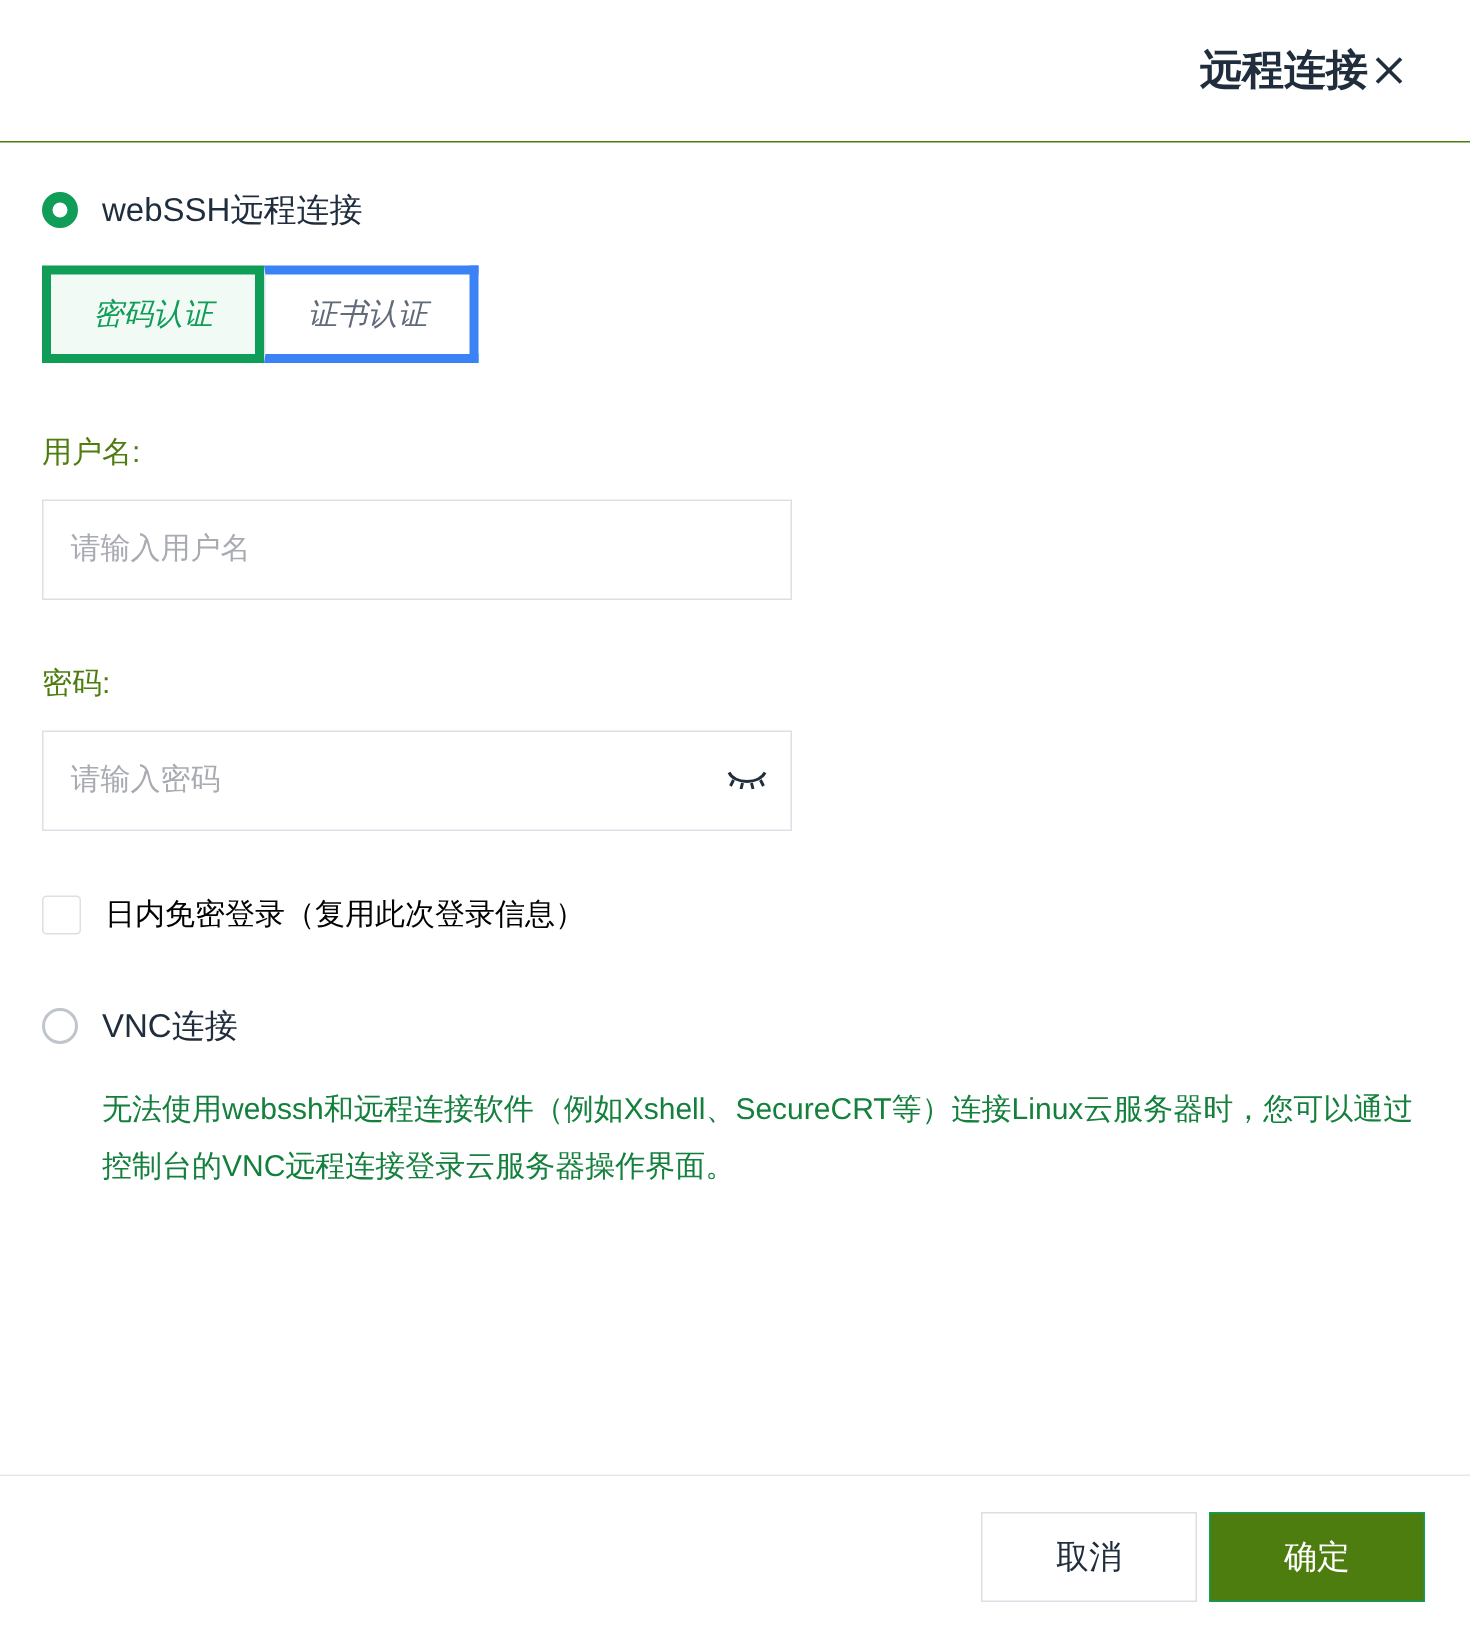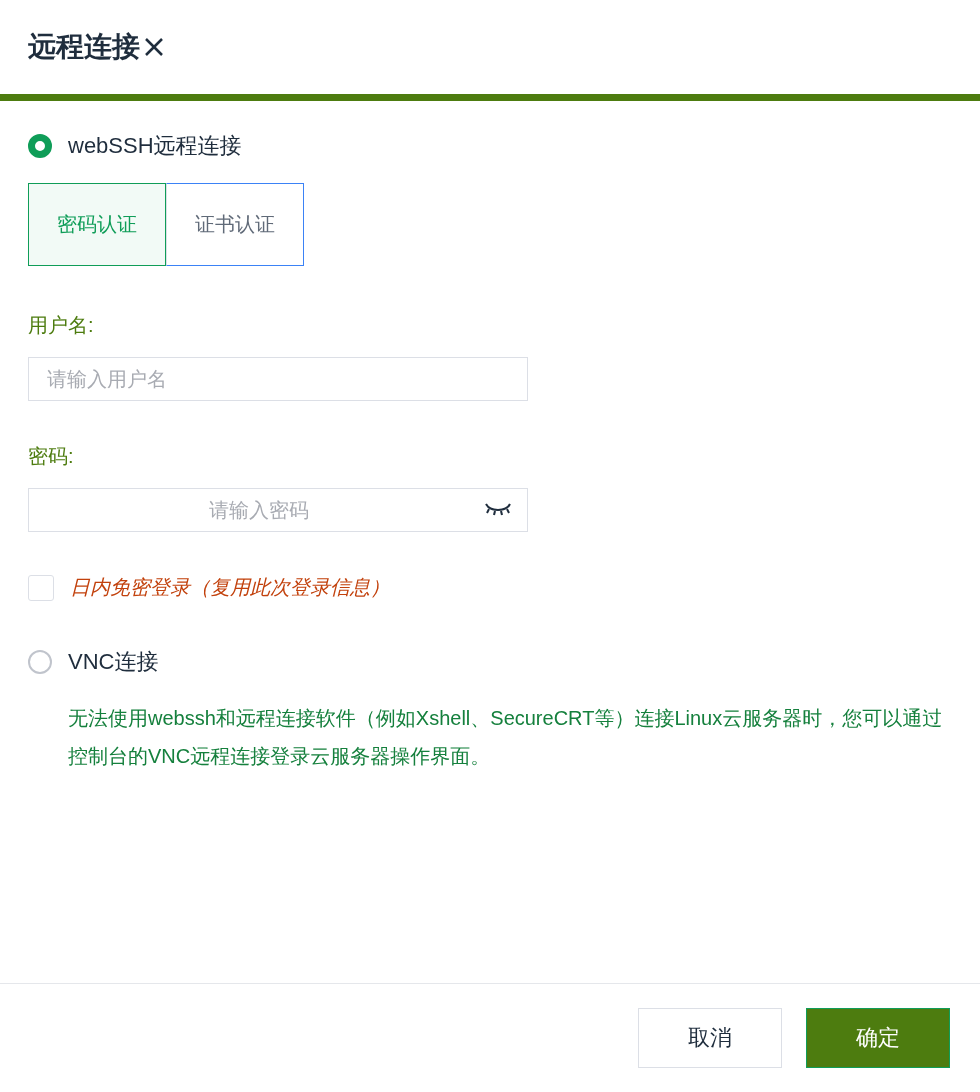--- a/index.html
+++ b/index.html
@@ -6,23 +6,23 @@
 body {
   font-family: -apple-system, BlinkMacSystemFont, "Segoe UI", "PingFang SC", "Microsoft YaHei", sans-serif;
   background: #fff;
   width: 980px;
   height: 1092px;
   color: #1f2d3d;
 }
 .dialog-header {
   display: flex;
   align-items: center;
-  justify-content: flex-start;
+  justify-content: flex-end;
   padding: 28px 40px 28px 28px;
-  border-bottom: 7px solid #4d7c0f;
+  border-bottom: 1px solid #4d7c0f;
 }
 .dialog-title {
   font-size: 28px;
   font-weight: 600;
   color: #1f2d3d;
 }
 .close-btn {
   cursor: pointer;
   width: 28px;
   height: 28px;
@@ -63,26 +63,27 @@
   font-size: 20px;
   color: #606a78;
   line-height: 1.9;
   margin-bottom: 34px;
 }
 .tabs {
   display: flex;
   margin-bottom: 46px;
 }
 .tab {
-  padding: 27px 28px;
-  font-size: 20px;
-  border: 1px solid #3b82f6;
+  padding: 13px 28px;
+  font-size: 20px;
+  border: 6px solid #3b82f6;
   cursor: pointer;
   background: #fff;
   color: #606a78;
+  font-style: italic;
 }
 .tab.active {
   color: #0f9d58;
   border-color: #0f9d58;
   background: #f2faf6;
 }
 .tab:not(:first-child) { border-left: none; }
 .tab.active + .tab { border-left: 1px solid #dcdfe6; }
 .form-group { margin-bottom: 42px; }
 .form-label {
@@ -90,30 +91,30 @@
   color: #4d7c0f;
   margin-bottom: 18px;
   display: block;
 }
 .input-wrap {
   position: relative;
   width: 500px;
 }
 .text-input {
   width: 100%;
-  height: 44px;
+  height: 67px;
   border: 1px solid #dcdfe6;
   padding: 0 18px;
   font-size: 20px;
   color: #1f2d3d;
   outline: none;
   background: #fff;
 }
 .text-input::placeholder { color: #a8abb2; }
-.pw-input { padding-right: 56px; text-align: center; }
+.pw-input { padding-right: 56px; }
 .eye-toggle {
   position: absolute;
   right: 14px;
   top: 50%;
   transform: translateY(-50%);
   cursor: pointer;
   display: flex;
   align-items: center;
   justify-content: center;
   width: 32px;
@@ -128,37 +129,36 @@
   width: 26px;
   height: 26px;
   border: 1px solid #dcdfe6;
   border-radius: 3px;
   margin-right: 16px;
   cursor: pointer;
   flex-shrink: 0;
 }
 .checkbox-label {
   font-size: 20px;
-  color: #c2410c;
-  font-style: italic;
+  color: #000000;
 }
 .vnc-desc {
   margin-left: 40px;
   font-size: 20px;
   color: #15803d;
   line-height: 1.9;
 }
 .dialog-footer {
   position: absolute;
   bottom: 0;
   left: 0;
   right: 0;
   display: flex;
   justify-content: flex-end;
-  gap: 24px;
+  gap: 8px;
   padding: 24px 30px;
   border-top: 1px solid #e5e7eb;
   background: #fff;
 }
 .btn {
   min-width: 144px;
   height: 60px;
   font-size: 22px;
   border: 1px solid #dcdfe6;
   background: #fff;

